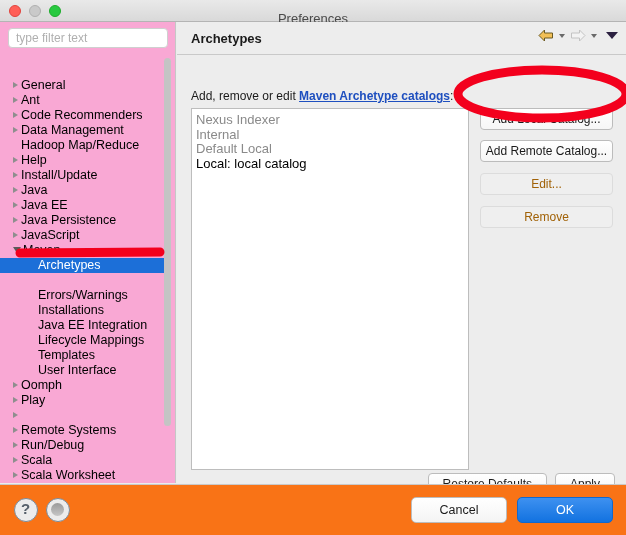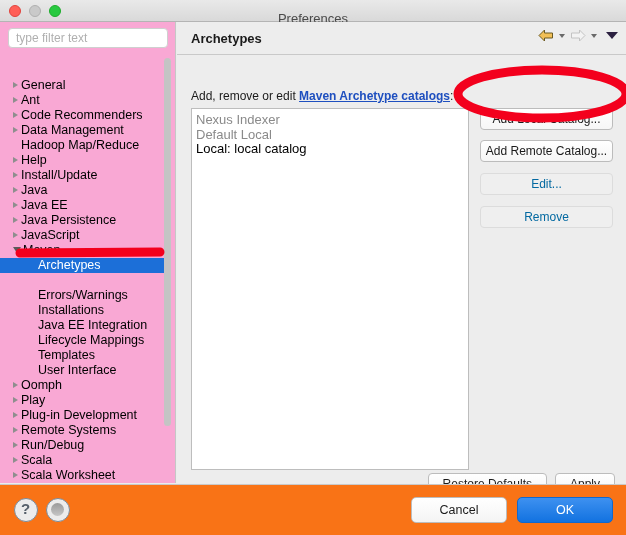--- a/index.html
+++ b/index.html
@@ -209,21 +209,21 @@
     border: 1px solid #bcbcbc;
     border-radius: 4px;
     font-size: 12px;
     font-family: "Liberation Sans", sans-serif;
     color: #1a1a1a;
     cursor: pointer;
     text-align: center;
     line-height: 20px;
   }
   .btn.disabled {
-    color: #0369a1;
+    color: #a16207;
     background: #efefef;
     border-color: #dcdcdc;
     cursor: default;
   }
   .btn.spaced { margin-top: 11px; }
 
   .panel-footer-btns {
     position: absolute;
     right: 11px; top: 417px;
     display: flex;
@@ -346,21 +346,21 @@
         <div class="tree-row selected"><span style="display: inline-block; width: 30px;"></span><span class="arrow none"></span><span>Archetypes</span></div>
         <div class="tree-row"><span style="display: inline-block; width: 30px;"></span><span class="arrow none"></span><span></span></div>
         <div class="tree-row"><span style="display: inline-block; width: 30px;"></span><span class="arrow none"></span><span>Errors/Warnings</span></div>
         <div class="tree-row"><span style="display: inline-block; width: 30px;"></span><span class="arrow none"></span><span>Installations</span></div>
         <div class="tree-row"><span style="display: inline-block; width: 30px;"></span><span class="arrow none"></span><span>Java EE Integration</span></div>
         <div class="tree-row"><span style="display: inline-block; width: 30px;"></span><span class="arrow none"></span><span>Lifecycle Mappings</span></div>
         <div class="tree-row"><span style="display: inline-block; width: 30px;"></span><span class="arrow none"></span><span>Templates</span></div>
         <div class="tree-row"><span style="display: inline-block; width: 30px;"></span><span class="arrow none"></span><span>User Interface</span></div>
         <div class="tree-row"><span style="display: inline-block; width: 13px;"></span><span class="arrow"></span><span>Oomph</span></div>
         <div class="tree-row"><span style="display: inline-block; width: 13px;"></span><span class="arrow"></span><span>Play</span></div>
-        <div class="tree-row"><span style="display: inline-block; width: 13px;"></span><span class="arrow"></span><span>Plug-in Development</span></div>
+        <div class="tree-row"><span style="display: inline-block; width: 13px;"></span><span class="arrow"></span></div>
         <div class="tree-row"><span style="display: inline-block; width: 13px;"></span><span class="arrow"></span><span>Remote Systems</span></div>
         <div class="tree-row"><span style="display: inline-block; width: 13px;"></span><span class="arrow"></span><span>Run/Debug</span></div>
         <div class="tree-row"><span style="display: inline-block; width: 13px;"></span><span class="arrow"></span><span>Scala</span></div>
         <div class="tree-row"><span style="display: inline-block; width: 13px;"></span><span class="arrow"></span><span>Scala Worksheet</span></div>
       </div>
     <div class="tree-scrollbar"></div>
   </div>
 
   <div class="panel">
 
@@ -380,20 +380,21 @@
     </div>
 
     <div class="panel-body">
 
       <div class="hint-line">
         <span>Add, remove or edit </span><a href="#">Maven Archetype catalogs</a><span>:</span>
       </div>
 
       <div class="catalog-list" id="catalog-list">
           <div class="catalog-item">Nexus Indexer</div>
+          <div class="catalog-item">Internal</div>
           <div class="catalog-item">Default Local</div>
           <div class="catalog-item active">Local: local catalog</div>
         </div>
 
       <div class="btn-col">
         <button class="btn">Add Local Catalog...</button>
         <button class="btn">Add Remote Catalog...</button>
         <button class="btn disabled spaced">Edit...</button>
         <button class="btn disabled spaced">Remove</button>
       </div>

